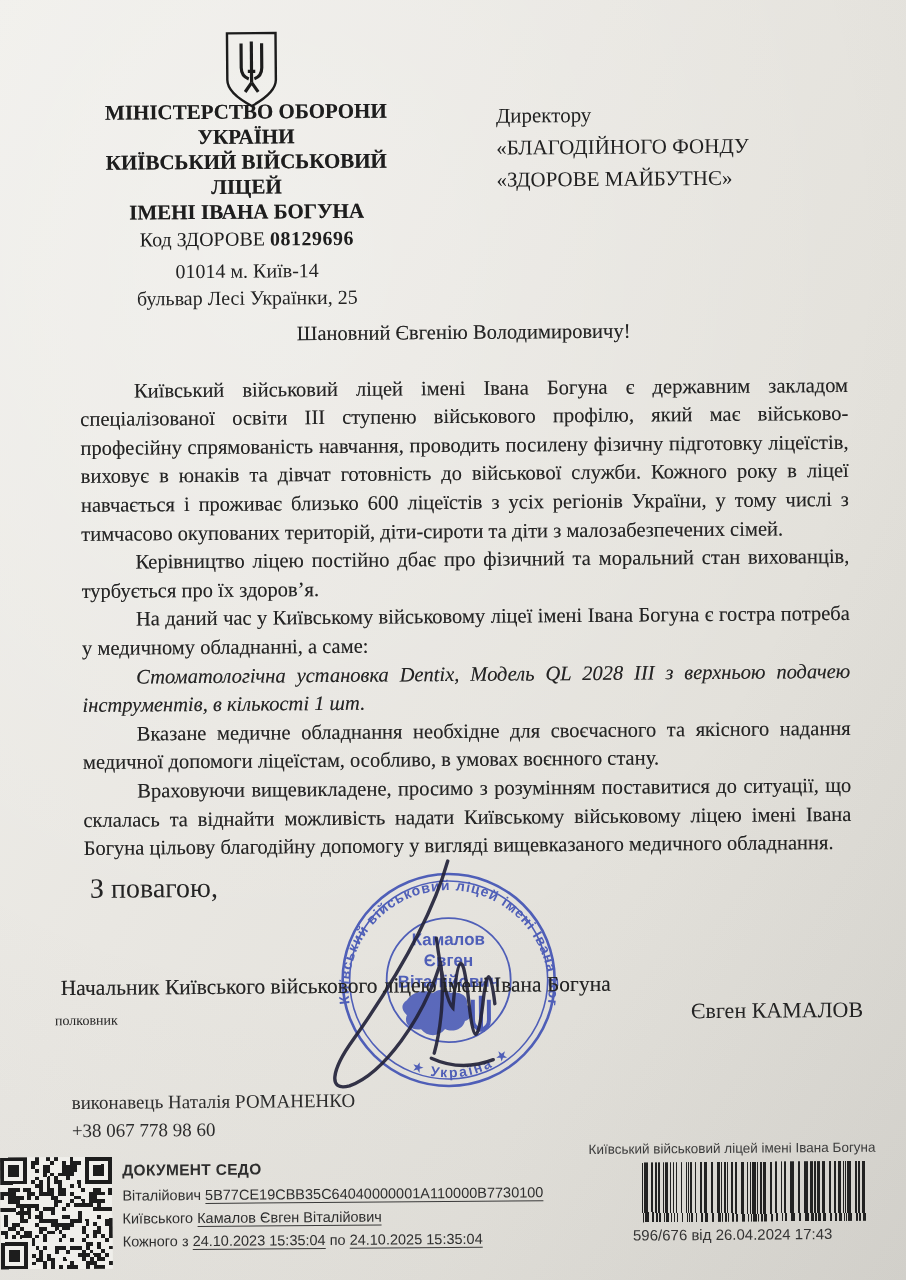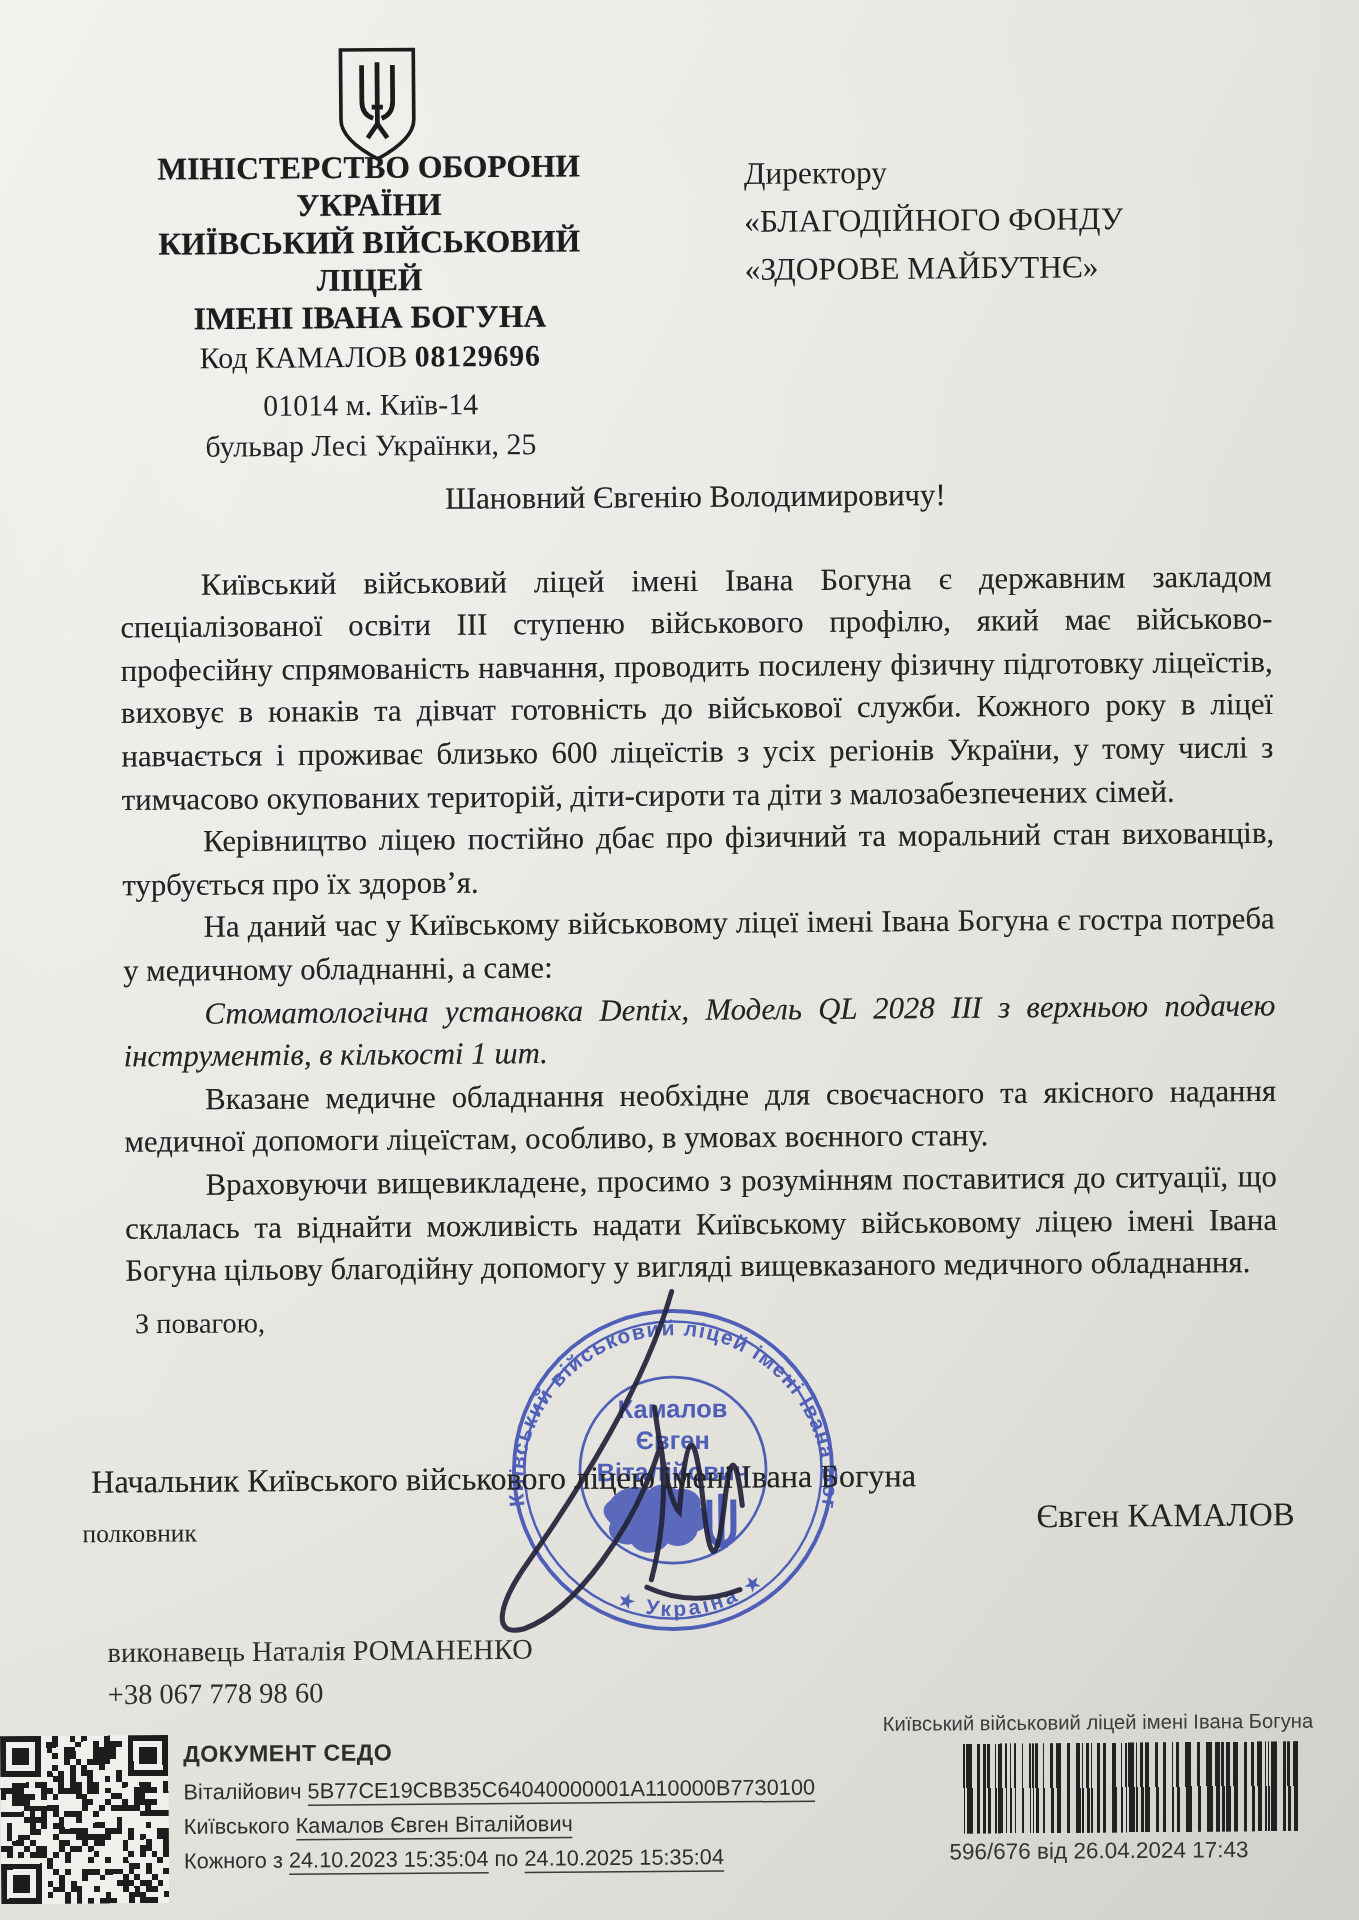--- a/index.html
+++ b/index.html
@@ -27,25 +27,25 @@
 
   .addressee { left:512px; top:112px; width:370px; font-size:21px; line-height:32px; color:#222; }
 
   
   .letter-body { left:94px; top:330px; width:768px; font-size:20.5px; line-height:28.6px;
                  text-align:justify; color:#242424; text-shadow:0 0 .4px rgba(40,40,40,.45); }
   .letter-body .salutation { text-align:center; text-indent:0; margin-bottom:27px; }
   .letter-body p { text-indent:54px; }
   .letter-body p.italic { font-style:italic; }
 
-  .regards { left:100px; top:882px; font-size:19px; color:#242424; }
+  .regards { left:100px; top:882px; font-size:28px; color:#242424; }
 
   .signer-line { left:70px; top:985px; width:800px; font-size:21.5px; color:#242424;
                  text-shadow:0 0 .4px rgba(40,40,40,.45); }
-  .signer-rank { left:64px; top:1022px; font-size:17px; color:#242424; }
+  .signer-rank { left:64px; top:1022px; font-size:14px; color:#242424; }
   .signer-name { left:700px; top:1012px; font-size:22px; color:#242424; }
 
   .executor { left:80px; top:1098px; font-size:19px; line-height:28px; color:#2c2c2c; }
 
   
   .stamp { left:338px; top:872px; width:240px; height:240px; opacity:.88; }
   .sig-ink { left:300px; top:855px; width:320px; height:290px; }
 
   
   .footer-sans { font-family:"Liberation Sans","DejaVu Sans",sans-serif; }
@@ -76,21 +76,21 @@
   </svg>
 
   <div class="abs org">
     <div>МІНІСТЕРСТВО ОБОРОНИ</div>
     <div>УКРАЇНИ</div>
     <div>КИЇВСЬКИЙ ВІЙСЬКОВИЙ</div>
     <div>ЛІЦЕЙ</div>
     <div>ІМЕНІ ІВАНА БОГУНА</div>
   </div>
   <div class="abs edrpou">
-    <span>Код КАМАЛОВ</span>
+    <span>Код ЗДОРОВЕ</span>
     <b>08129696</b>
   </div>
   <div class="abs org-addr">
     <div>01014 м. Київ-14</div>
     <div>бульвар Лесі Українки, 25</div>
   </div>
 
   <div class="abs addressee">
     <div>Директору</div>
     <div>«БЛАГОДІЙНОГО ФОНДУ</div>

